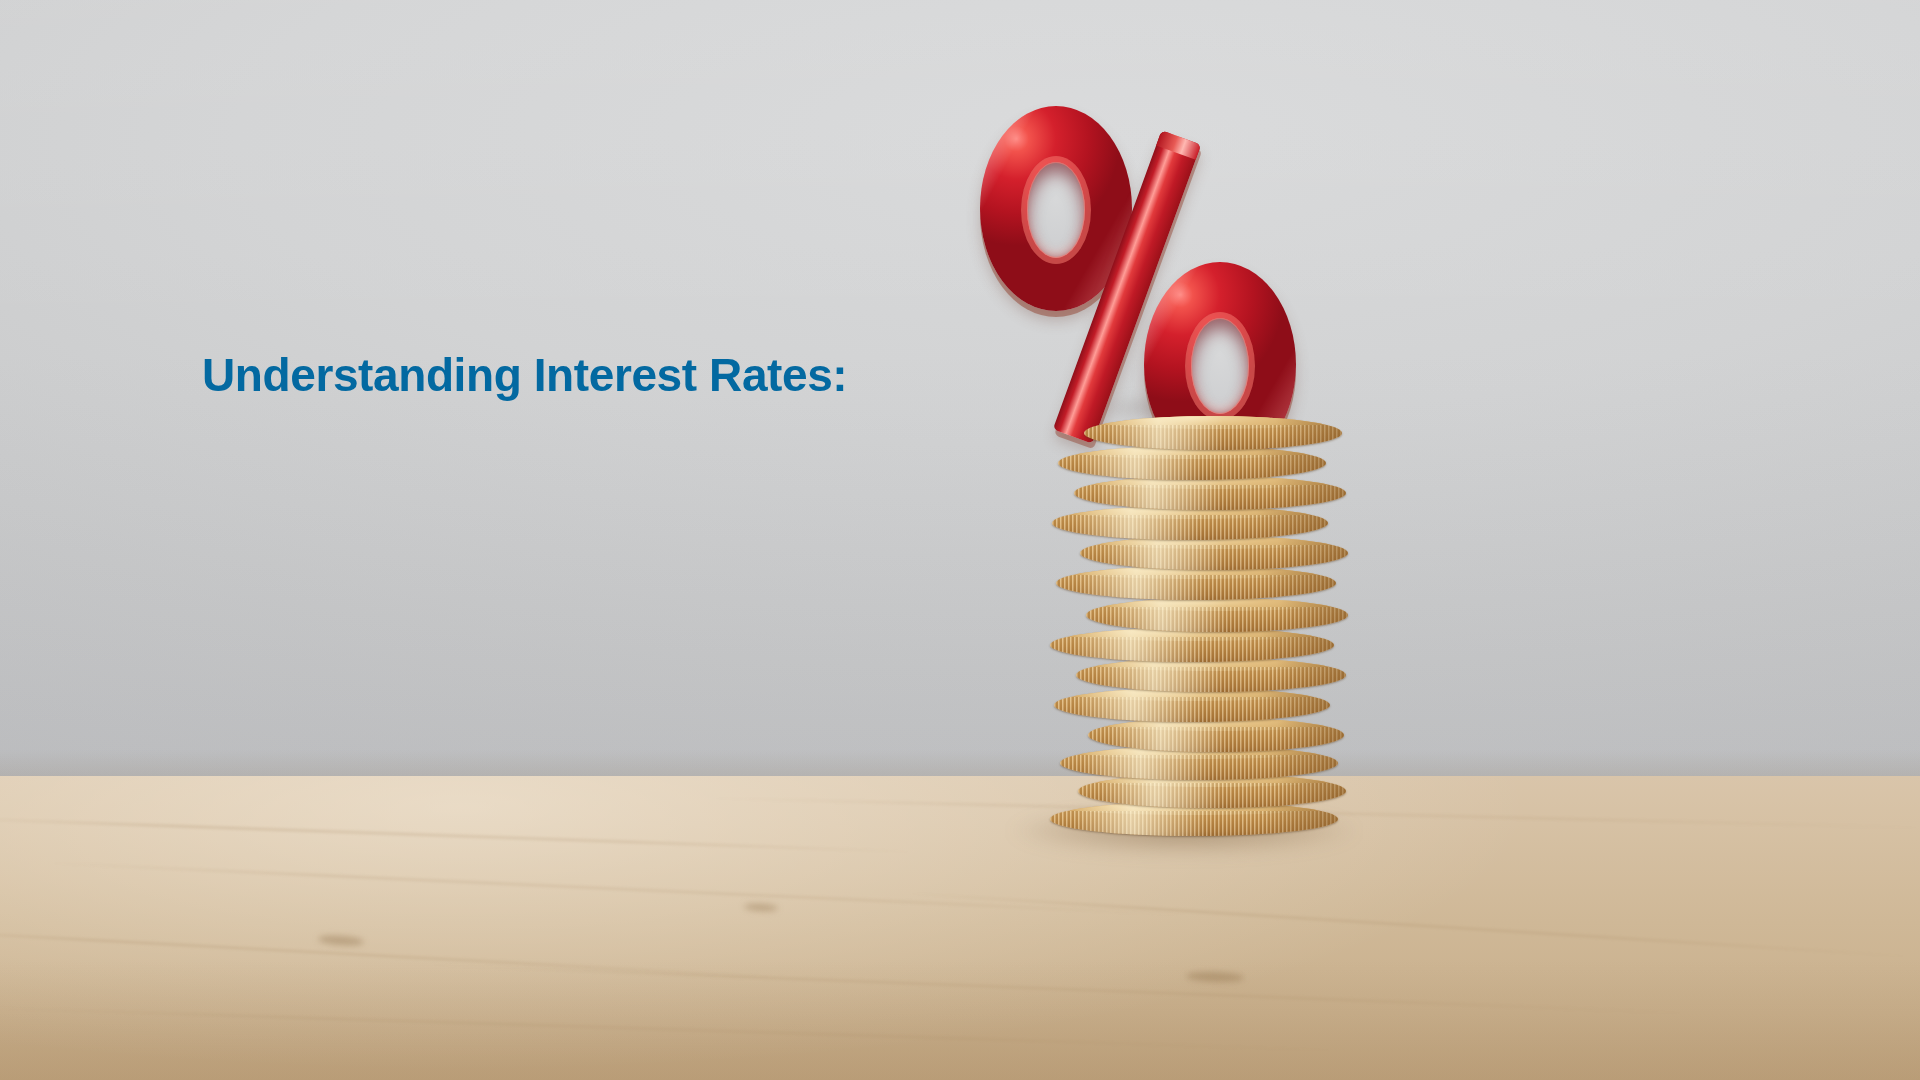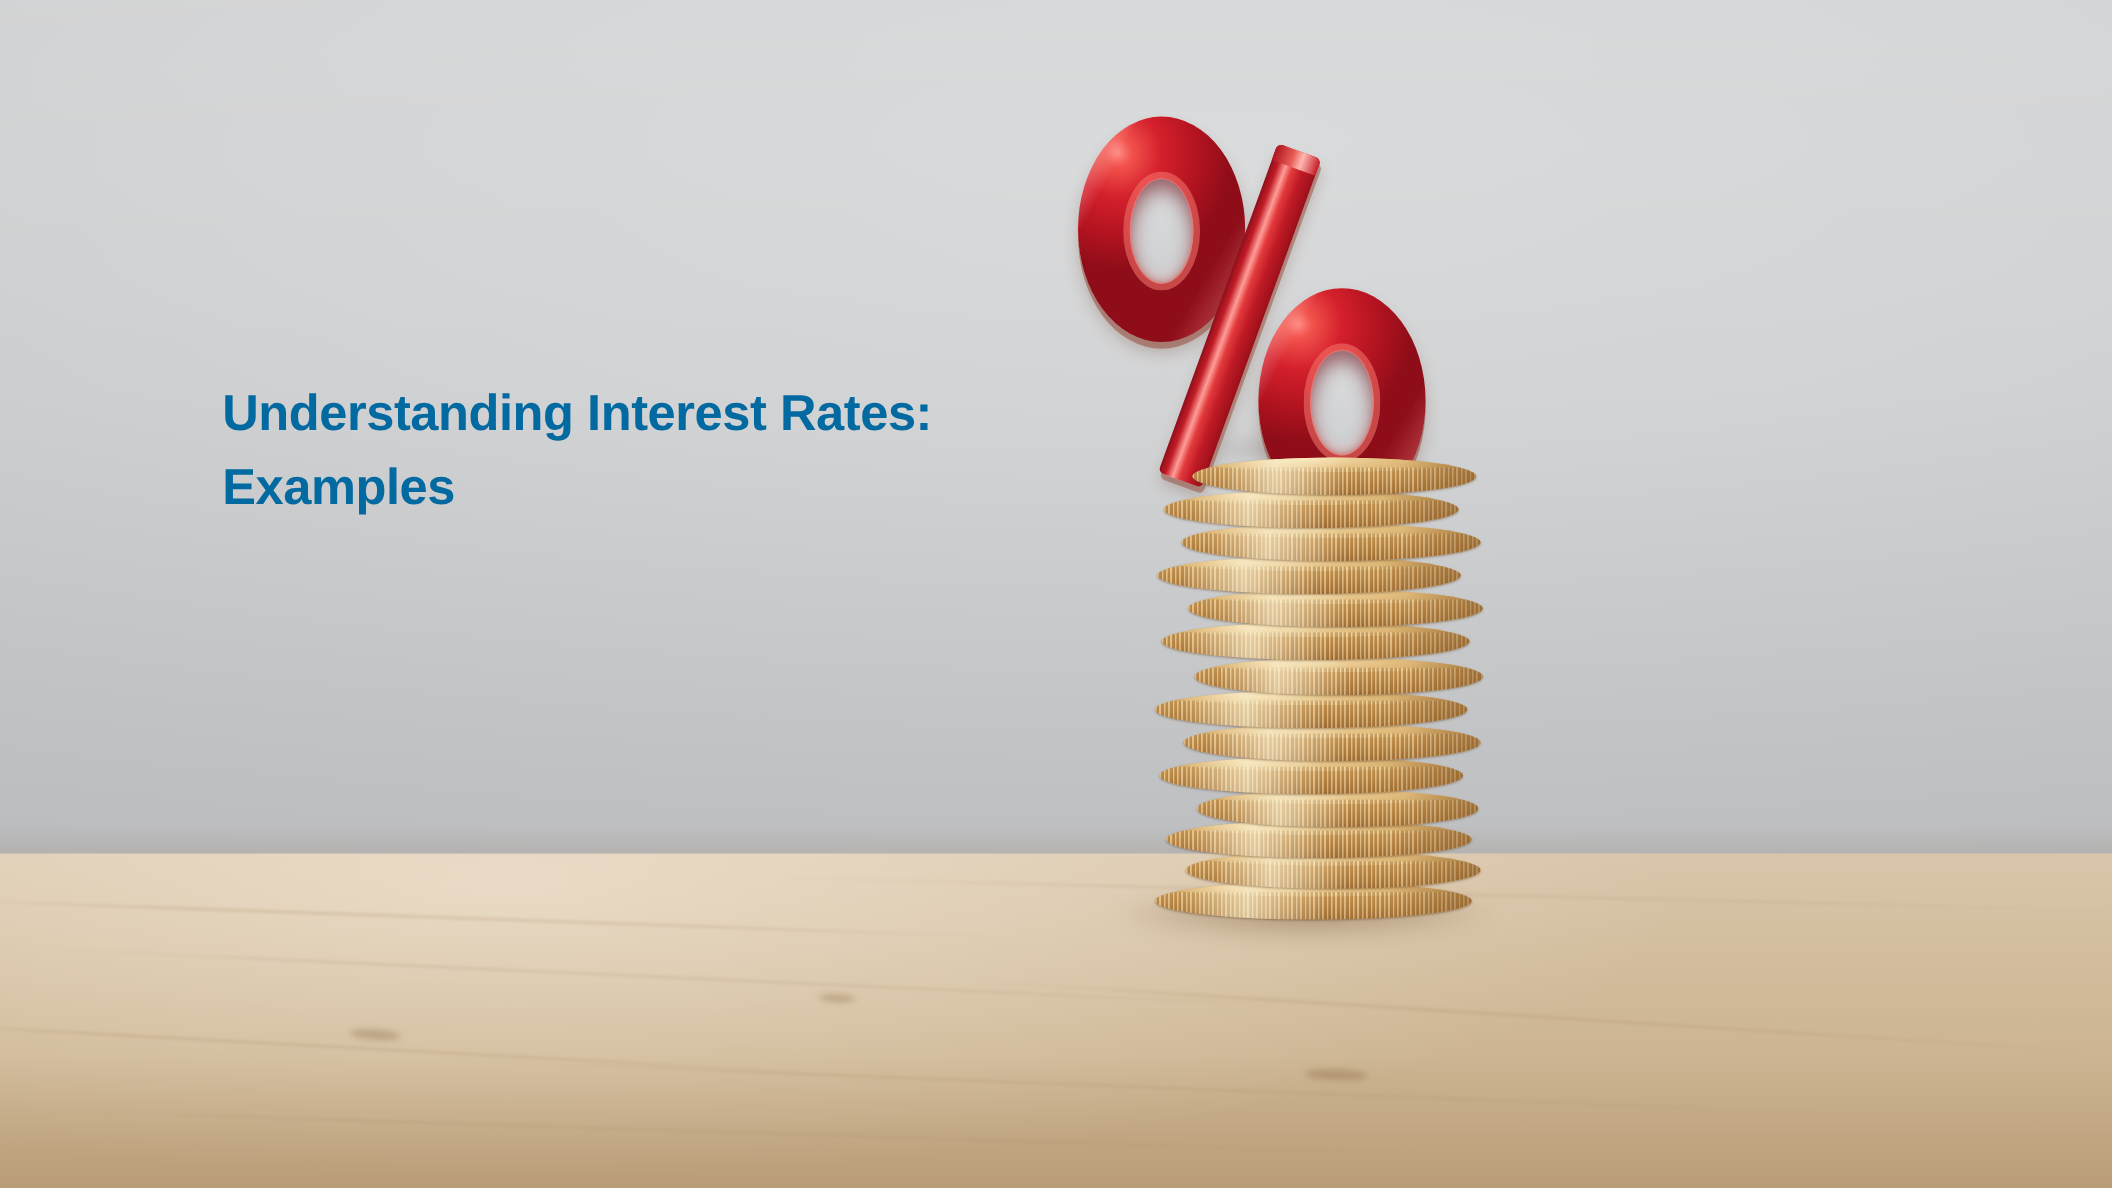--- a/index.html
+++ b/index.html
@@ -173,21 +173,20 @@
     <div class="grain g6"></div>
     <div class="grain g7"></div>
     <div class="knot k1"></div>
     <div class="knot k2"></div>
     <div class="knot k3"></div>
     <div class="table-dark"></div>
   </div>
 
   <div class="headline">
     <span class="ln">Understanding Interest Rates:</span>
-    <span class="ln">Examples</span>
   </div>
 
   <div class="percent">
     <div class="pct-shadow"></div>
     <div class="ring o-top">
       <div class="outer"></div>
       <div class="hole"></div>
       <div class="innerlip"></div>
     </div>
     <div class="slash"></div>

